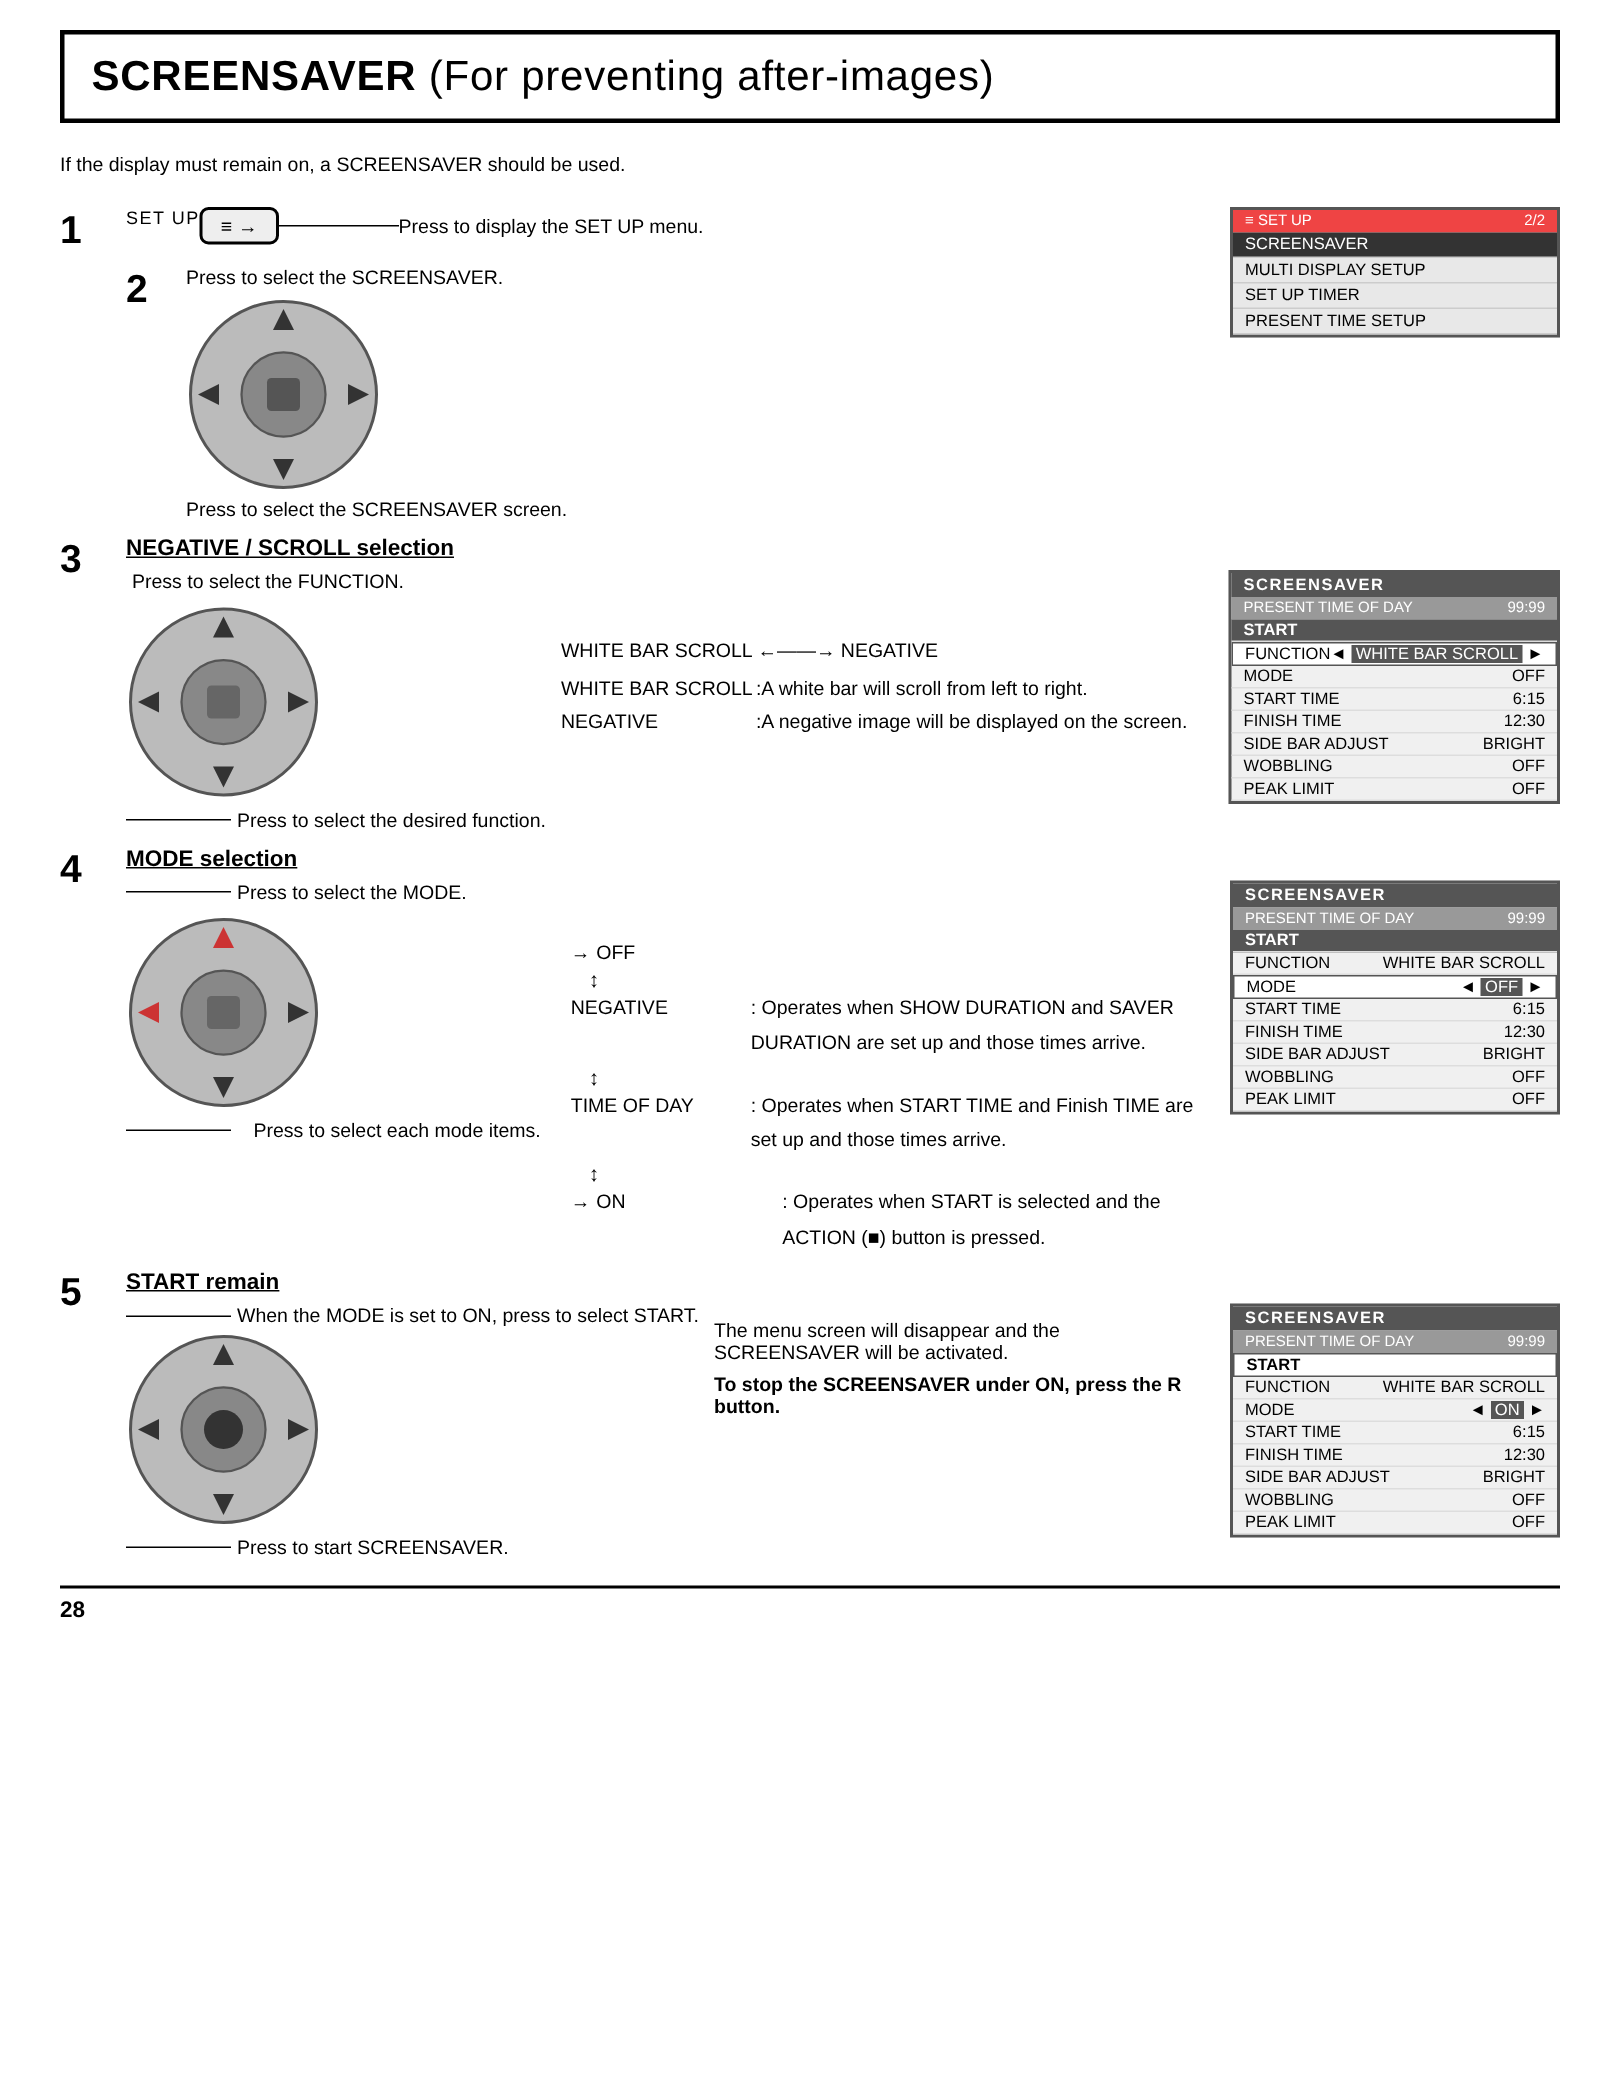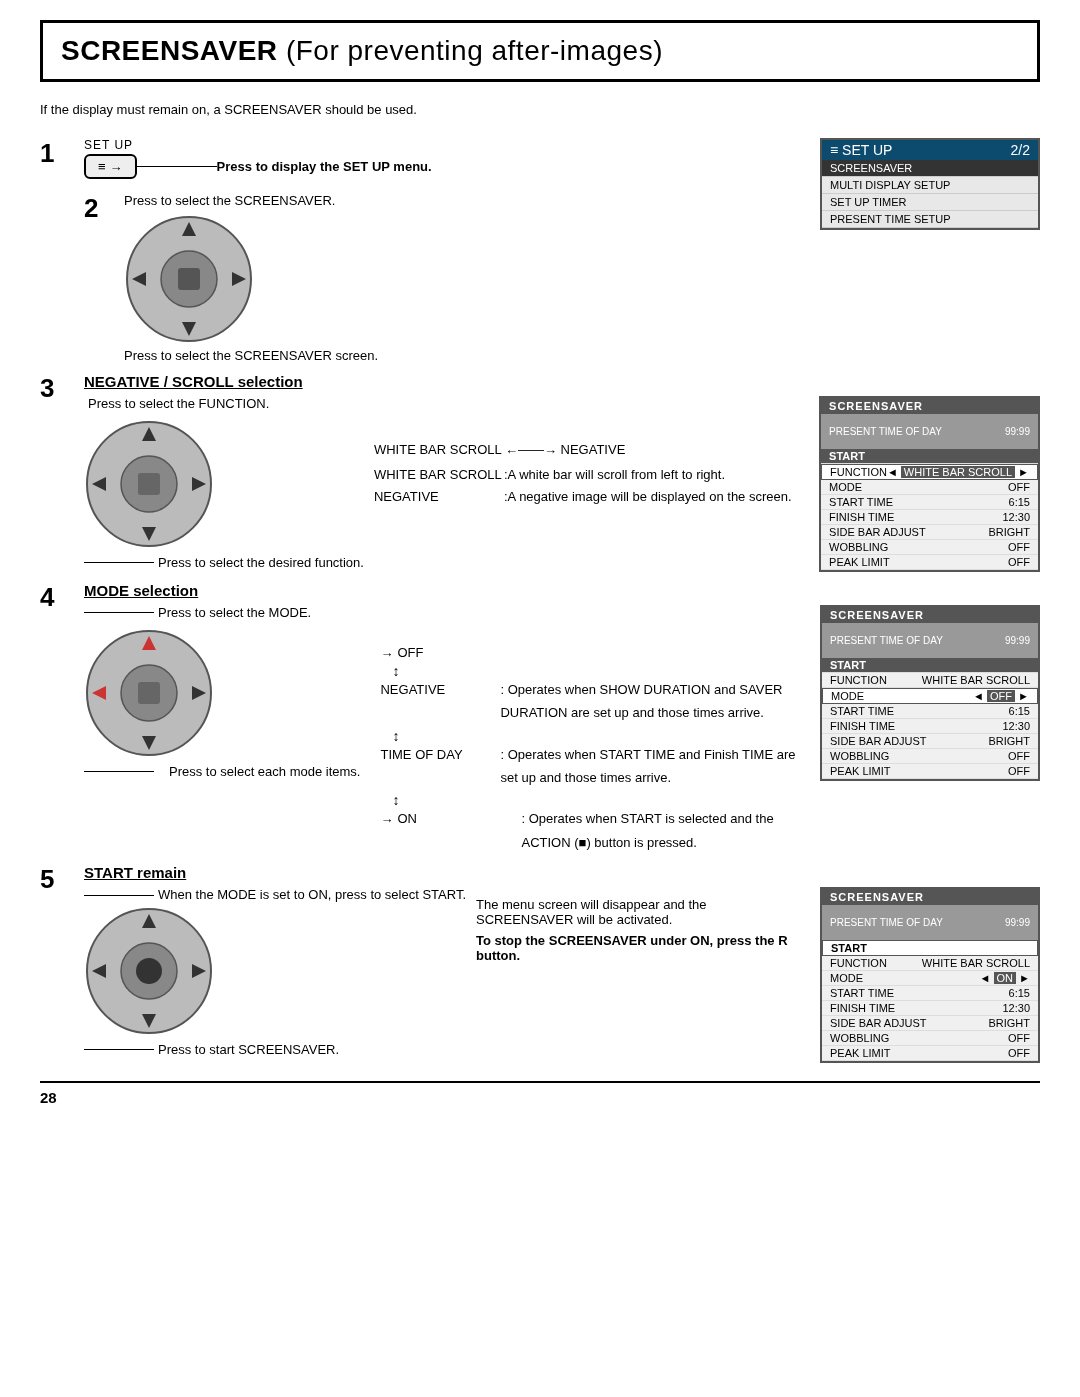--- a/index.html
+++ b/index.html
@@ -73,21 +73,21 @@
       background: #555;
       color: #fff;
       padding: 2px 8px;
       font-weight: bold;
       font-size: 11px;
       letter-spacing: 1px;
     }
     .menu-box-sub {
       background: #999;
       color: #fff;
-      padding: 12px 8px;
+      padding: 2px 8px;
       font-size: 10px;
       display: flex;
       justify-content: space-between;
     }
     .menu-box-row {
       padding: 1px 8px;
       display: flex;
       justify-content: space-between;
       font-size: 11px;
       border-bottom: 1px solid #ddd;
@@ -103,24 +103,24 @@
       justify-content: flex-start;
     }
     
     .setup-menu-box {
       border: 2px solid #555;
       background: #e8e8e8;
       min-width: 220px;
       font-size: 11px;
     }
     .setup-menu-title {
-      background: #0c4a6e;
+      background: #ef4444;
       color: #fff;
       padding: 2px 8px;
-      font-size: 14px;
+      font-size: 10px;
       display: flex;
       justify-content: space-between;
       align-items: center;
     }
     .setup-menu-item {
       padding: 2px 8px;
       border-bottom: 1px solid #ccc;
     }
     .setup-menu-item.selected {
       background: #333;
@@ -162,21 +162,20 @@
     
     .page-num {
       border-top: 2px solid #000;
       margin-top: 18px;
       padding-top: 6px;
       font-size: 15px;
       font-weight: bold;
     }
     .step1-diagram {
       display: flex;
-      flex-direction: column;
       align-items: flex-start;
       min-width: 220px;
       margin-right: 10px;
     }
     .step1-row {
       display: flex;
       align-items: center;
       margin-bottom: 14px;
       gap: 10px;
     }
@@ -212,21 +211,21 @@
 
         <div class="step1-row">
           <div class="step1-diagram">
             <div style="font-size:12px;letter-spacing:1px;margin-bottom:2px;">SET UP</div>
             <div style="display:flex;align-items:center;gap:0;">
               <div class="setup-btn">
                 <span>≡</span>
                 <span>→</span>
               </div>
               <div style="width:80px;height:1px;background:#000;"></div>
-              <span style="font-size:13px;white-space:nowrap;font-weight:bold;">Press to display the SET UP menu.</span>
+              <span style="font-size:13px;white-space:nowrap;">Press to display the SET UP menu.</span>
             </div>
           </div>
         </div>
 
         <div style="display:flex;align-items:flex-start;gap:10px;margin-top:4px;">
           <div style="font-size:26px;font-weight:bold;min-width:30px;">2</div>
           <div>
             <div style="font-size:13px;margin-bottom:6px;">Press to select the SCREENSAVER.</div>
 
             <div style="position:relative;width:130px;height:130px;margin:4px 0 4px 0;">

